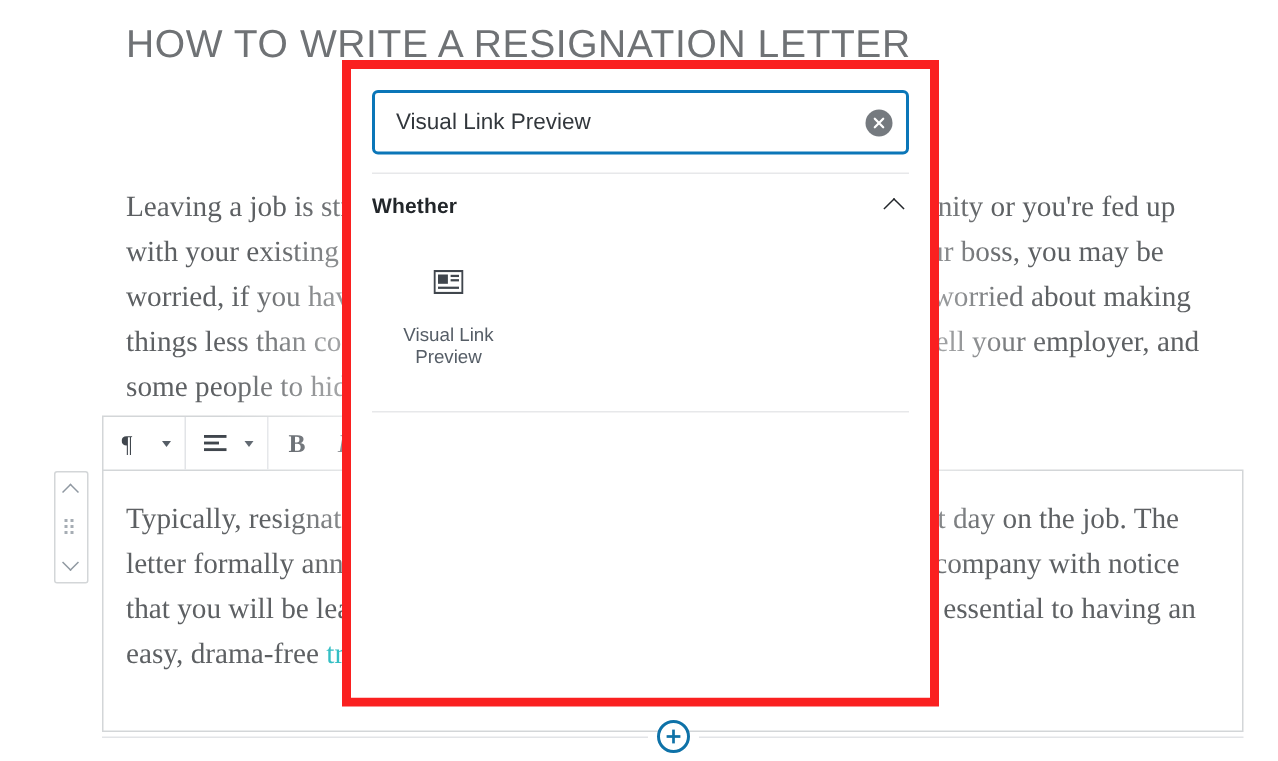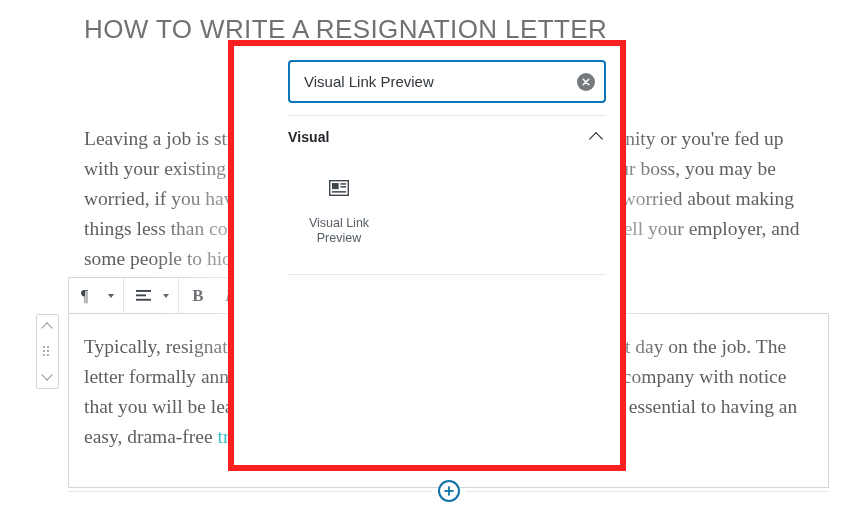--- a/index.html
+++ b/index.html
@@ -233,21 +233,20 @@
   
   #inserter-popover {
     position: absolute;
     left: 234px;
     top: 46px;
     width: 386px;
     height: 419px;
     background: #ffffff;
     box-sizing: border-box;
     overflow: hidden;
-    padding-left: 40px;
   }
 
   #search-row {
     padding: 14px 14px 12px 14px;
     position: relative;
   }
   #search-field-wrap {
     position: relative;
     height: 43px;
   }
@@ -435,21 +434,21 @@
         <svg width="10" height="10" viewBox="0 0 10 10" aria-hidden="true">
           <path d="M2.2 2.2 L7.8 7.8 M7.8 2.2 L2.2 7.8" stroke="#ffffff" stroke-width="1.5" stroke-linecap="round"></path>
         </svg>
       </button>
     </div>
   </div>
 
   <div class="panel-divider"></div>
 
   <div id="widgets-panel-header">
-    <span id="widgets-panel-title">Visual</span>
+    <span id="widgets-panel-title">Whether</span>
     <span id="widgets-collapse-chevron"></span>
   </div>
 
   <div id="widget-results">
     <div class="block-item">
       <span class="block-icon">
         <svg width="20" height="16" viewBox="0 0 20 16" aria-hidden="true">
           <rect x="0.7" y="0.7" width="18.6" height="14.6" fill="none" stroke="#40464d" stroke-width="1.4"></rect>
           <rect x="3" y="3" width="6.6" height="6.2" fill="#40464d"></rect>
           <rect x="11.4" y="3.2" width="5.6" height="1.5" fill="#40464d"></rect>

